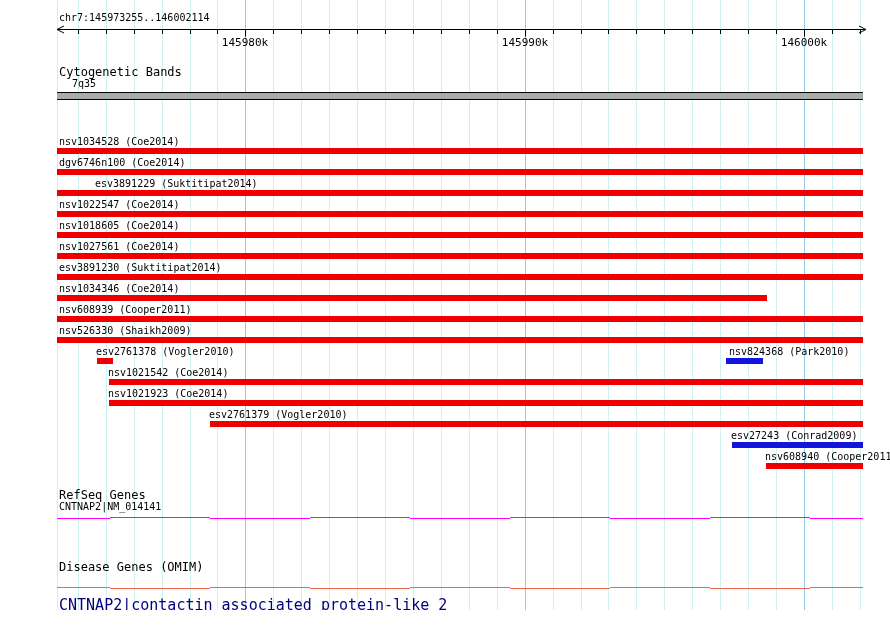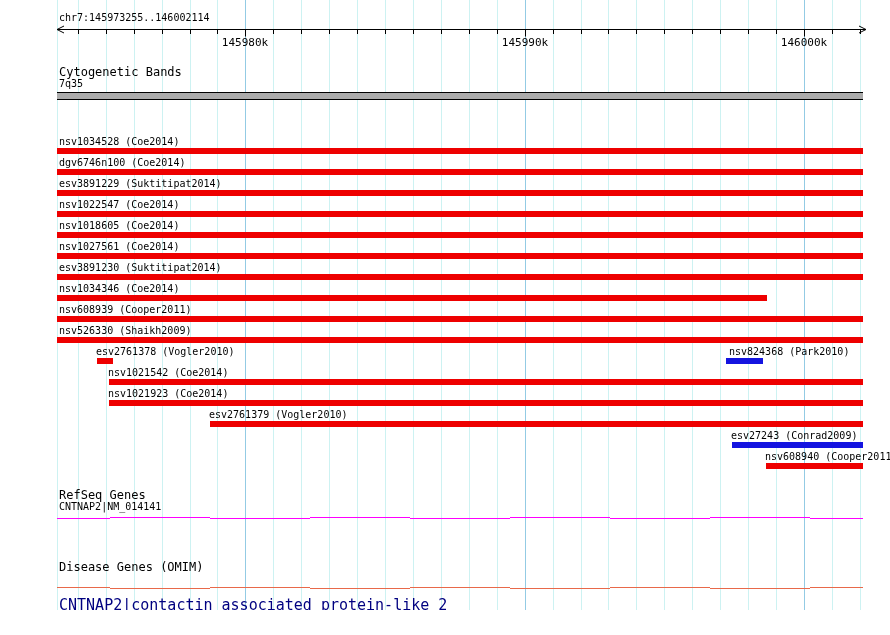--- a/index.html
+++ b/index.html
@@ -10,21 +10,21 @@
   }
   .gridline{position:absolute;top:0;bottom:0;width:1px;}
   .lbl{position:absolute;font-size:10px;line-height:11px;color:#000;white-space:pre;}
   .lbl-md{position:absolute;font-size:11px;line-height:12px;color:#000;white-space:pre;}
   .heading{position:absolute;font-size:12px;line-height:13px;font-weight:normal;color:#000;white-space:pre;}
   .bar{position:absolute;height:6px;}
   .gene-seg{position:absolute;height:1px;}
   #ruler-svg{position:absolute;left:0;top:0;}
   #chr-label{left:59px;top:12px;}
   #cyto-heading{left:59px;top:66px;}
-  #band-label{left:59px;top:78px;}
+  #band-label{left:59px;top:78px;padding-left:13px;}
   #cyto-band{position:absolute;left:57px;top:92px;width:806px;height:8px;box-sizing:border-box;}
   #dgv-heading{left:59px;top:121px;}
   #refseq-heading{left:59px;top:489px;}
   #refseq-gene-label{left:59px;top:501px;}
   #omim-heading{left:59px;top:561px;}
   #omim-gene-label{left:59px;top:599px;font-size:15px;line-height:12px;}
 </style>
 </head>
 <body>
 
@@ -66,21 +66,21 @@
 
   <div class="heading" id="cyto-heading">Cytogenetic Bands</div>
   <div class="lbl" id="band-label">7q35</div>
   <div id="cyto-band" style="background: rgb(171, 171, 171); border-top: 1px solid rgb(0, 0, 0); border-bottom: 1px solid rgb(0, 0, 0); left: 57px; width: 806px;"></div>
 
   <div id="variants">
       <div class="lbl" style="left: 59px; top: 136px;">nsv1034528 (Coe2014)</div>
       <div class="bar" style="left: 57px; width: 806px; top: 148px; height: 6px; background: rgb(238, 0, 0);"></div>
       <div class="lbl" style="left: 59px; top: 157px;">dgv6746n100 (Coe2014)</div>
       <div class="bar" style="left: 57px; width: 806px; top: 169px; height: 6px; background: rgb(238, 0, 0);"></div>
-      <div class="lbl" style="left: 59px; top: 178px;">esv3891229 (Suktitipat2014)</div>
+      <div class="lbl" style="left: 59px; top: 178px; padding-left: 36px;">esv3891229 (Suktitipat2014)</div>
       <div class="bar" style="left: 57px; width: 806px; top: 190px; height: 6px; background: rgb(238, 0, 0);"></div>
       <div class="lbl" style="left: 59px; top: 199px;">nsv1022547 (Coe2014)</div>
       <div class="bar" style="left: 57px; width: 806px; top: 211px; height: 6px; background: rgb(238, 0, 0);"></div>
       <div class="lbl" style="left: 59px; top: 220px;">nsv1018605 (Coe2014)</div>
       <div class="bar" style="left: 57px; width: 806px; top: 232px; height: 6px; background: rgb(238, 0, 0);"></div>
       <div class="lbl" style="left: 59px; top: 241px;">nsv1027561 (Coe2014)</div>
       <div class="bar" style="left: 57px; width: 806px; top: 253px; height: 6px; background: rgb(238, 0, 0);"></div>
       <div class="lbl" style="left: 59px; top: 262px;">esv3891230 (Suktitipat2014)</div>
       <div class="bar" style="left: 57px; width: 806px; top: 274px; height: 6px; background: rgb(238, 0, 0);"></div>
       <div class="lbl" style="left: 59px; top: 283px;">nsv1034346 (Coe2014)</div>

